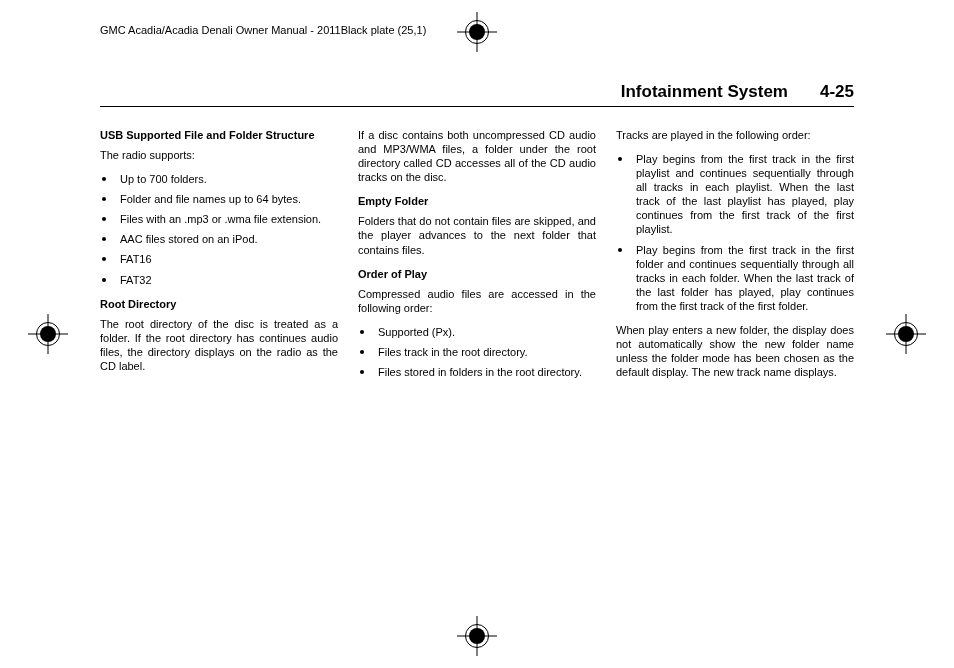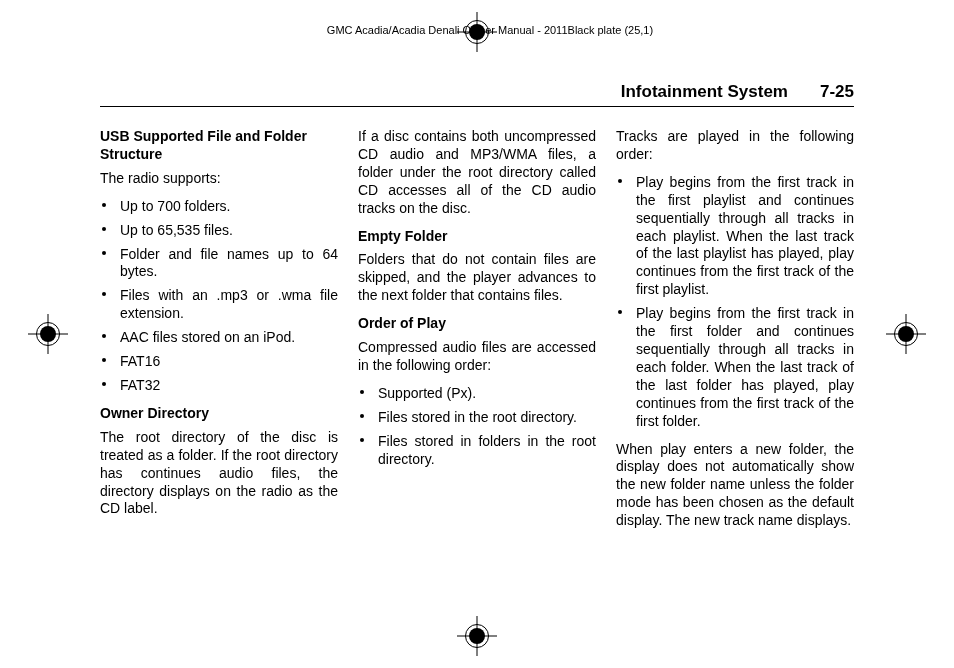--- a/index.html
+++ b/index.html
@@ -22,39 +22,39 @@
   .regmark .cross-h { left:0; right:0; top:50%; height:1px; transform:translateY(-.5px); }
   .regmark .cross-v { top:0; bottom:0; left:50%; width:1px; transform:translateX(-.5px); }
   .regmark.top    { left:457px; top:12px; }
   .regmark.bottom { left:457px; bottom:12px; }
   .regmark.left   { left:28px;  top:314px; }
   .regmark.right  { right:28px; top:314px; }
 
   
   .header-strip {
     position:absolute; top:24px; left:100px; right:100px;
-    display:flex; justify-content:center; font-size:11px;margin-left:26px;
+    display:flex; justify-content:flex-start; font-size:11px;
   }
 
   
   .running-head {
     position:absolute; top:82px; right:100px;
     font-weight:bold; font-size:17px;
     display:flex; gap:32px;justify-content:flex-end;
   }
   .hr-rule {
     position:absolute; top:106px; left:100px; right:100px;
     border-top:1.5px solid #000; height:0;
   }
 
   
   .columns {
     position:absolute; top:128px; left:100px; right:100px;
     display:flex; gap:20px;
-    font-size:14px; line-height:1.28;
+    font-size:11px; line-height:1.28;
   }
   .col { flex:1; min-width:0; }
   .subhead { font-weight:bold; margin:0 0 6px 0; }
   p { margin:0 0 8px 0; }
   ul.dot { list-style:none; margin:0 0 10px 0; padding:0; }
   ul.dot > li { position:relative; padding-left:20px; margin-bottom:6px;
     text-align:justify; text-justify:inter-word; }
   ul.dot > li::before {
     content:""; position:absolute; left:2px; top:5px;
     width:4px; height:4px; border-radius:50%; background:#000;
@@ -85,51 +85,50 @@
     <div class="circle"></div>
 </div>
 
 <div class="header-strip">
   <span>GMC Acadia/Acadia Denali Owner Manual - 2011</span>
   <span>Black plate (25,1)</span>
 </div>
 
 <div class="running-head">
   <span>Infotainment System</span>
-  <span>7-25</span>
+  <span>4-25</span>
 </div>
 <div class="hr-rule"></div>
 
 <div class="columns">
 
   <div class="col">
     <p class="subhead">USB Supported File and Folder Structure</p>
     <p class="block">The radio supports:</p>
     <ul class="dot">
       <li>Up to 700 folders.</li>
-      <li>Up to 65,535 files.</li>
       <li>Folder and file names up to 64 bytes.</li>
       <li>Files with an .mp3 or .wma file extension.</li>
       <li>AAC files stored on an iPod.</li>
       <li>FAT16</li>
       <li>FAT32</li>
     </ul>
-    <p class="subhead">Owner Directory</p>
+    <p class="subhead">Root Directory</p>
     <p class="block">The root directory of the disc is treated as a folder. If the root directory has continues audio files, the directory displays on the radio as the CD label.</p>
   </div>
 
   <div class="col">
     <p class="block">If a disc contains both uncompressed CD audio and MP3/WMA files, a folder under the root directory called CD accesses all of the CD audio tracks on the disc.</p>
     <p class="subhead">Empty Folder</p>
     <p class="block">Folders that do not contain files are skipped, and the player advances to the next folder that contains files.</p>
     <p class="subhead">Order of Play</p>
     <p class="block">Compressed audio files are accessed in the following order:</p>
     <ul class="dot">
       <li>Supported (Px).</li>
-      <li>Files stored in the root directory.</li>
+      <li>Files track in the root directory.</li>
       <li>Files stored in folders in the root directory.</li>
     </ul>
   </div>
 
   <div class="col">
     <p class="block">Tracks are played in the following order:</p>
     <ul class="dot">
       <li>Play begins from the first track in the first playlist and continues sequentially through all tracks in each playlist. When the last track of the last playlist has played, play continues from the first track of the first playlist.</li>
       <li>Play begins from the first track in the first folder and continues sequentially through all tracks in each folder. When the last track of the last folder has played, play continues from the first track of the first folder.</li>
     </ul>

